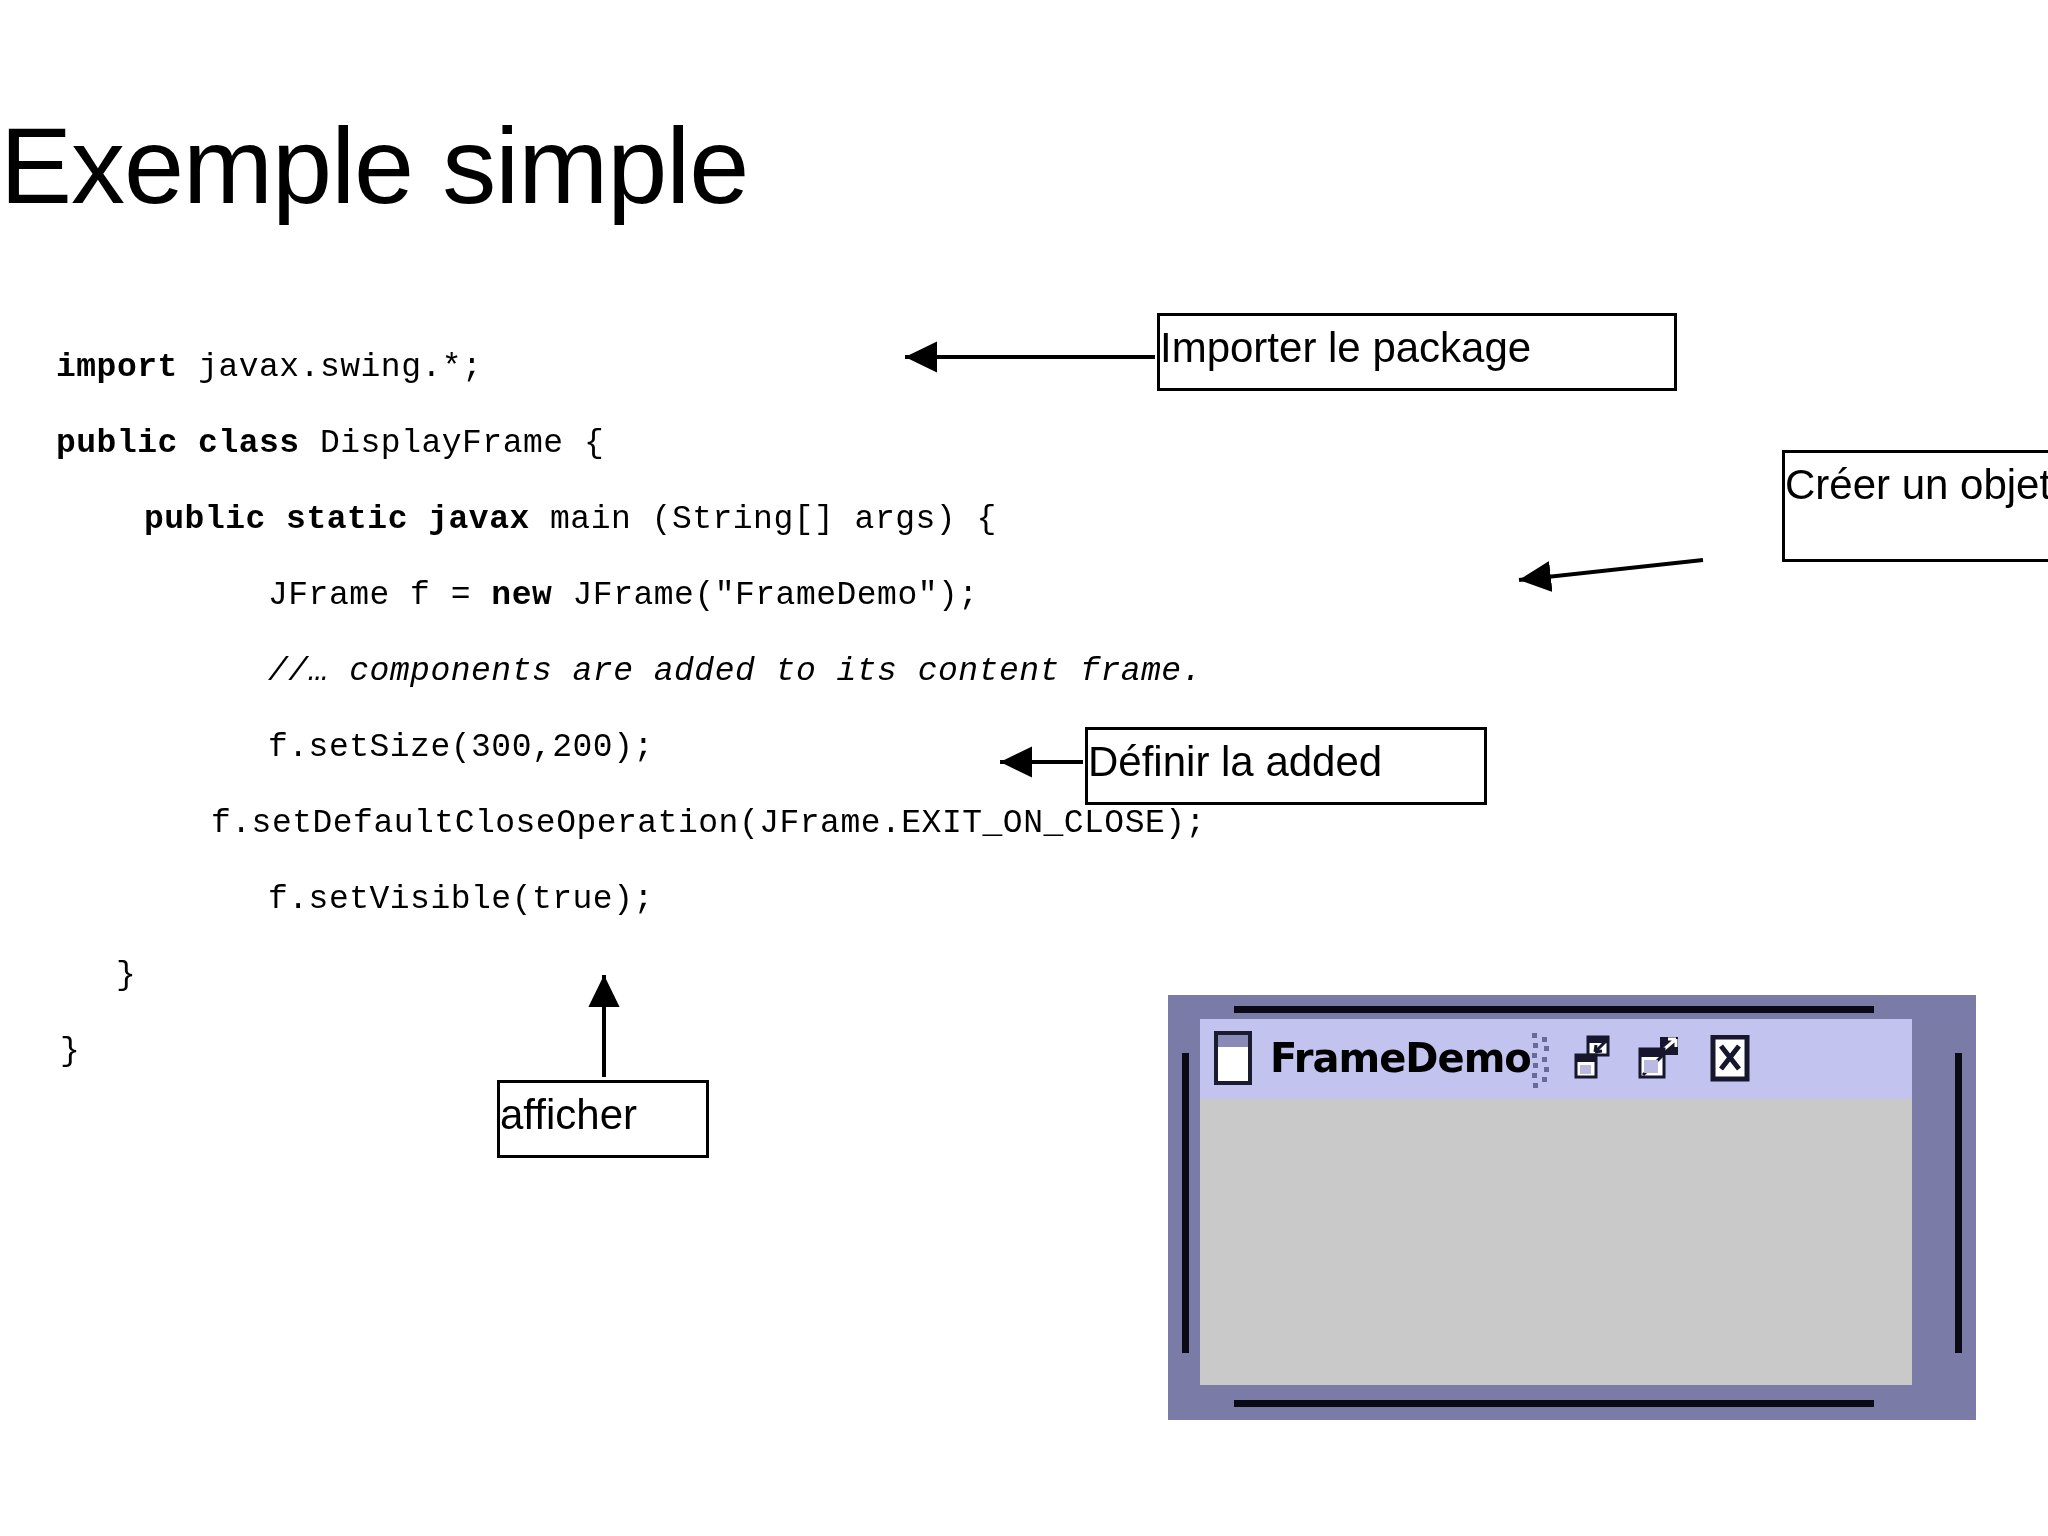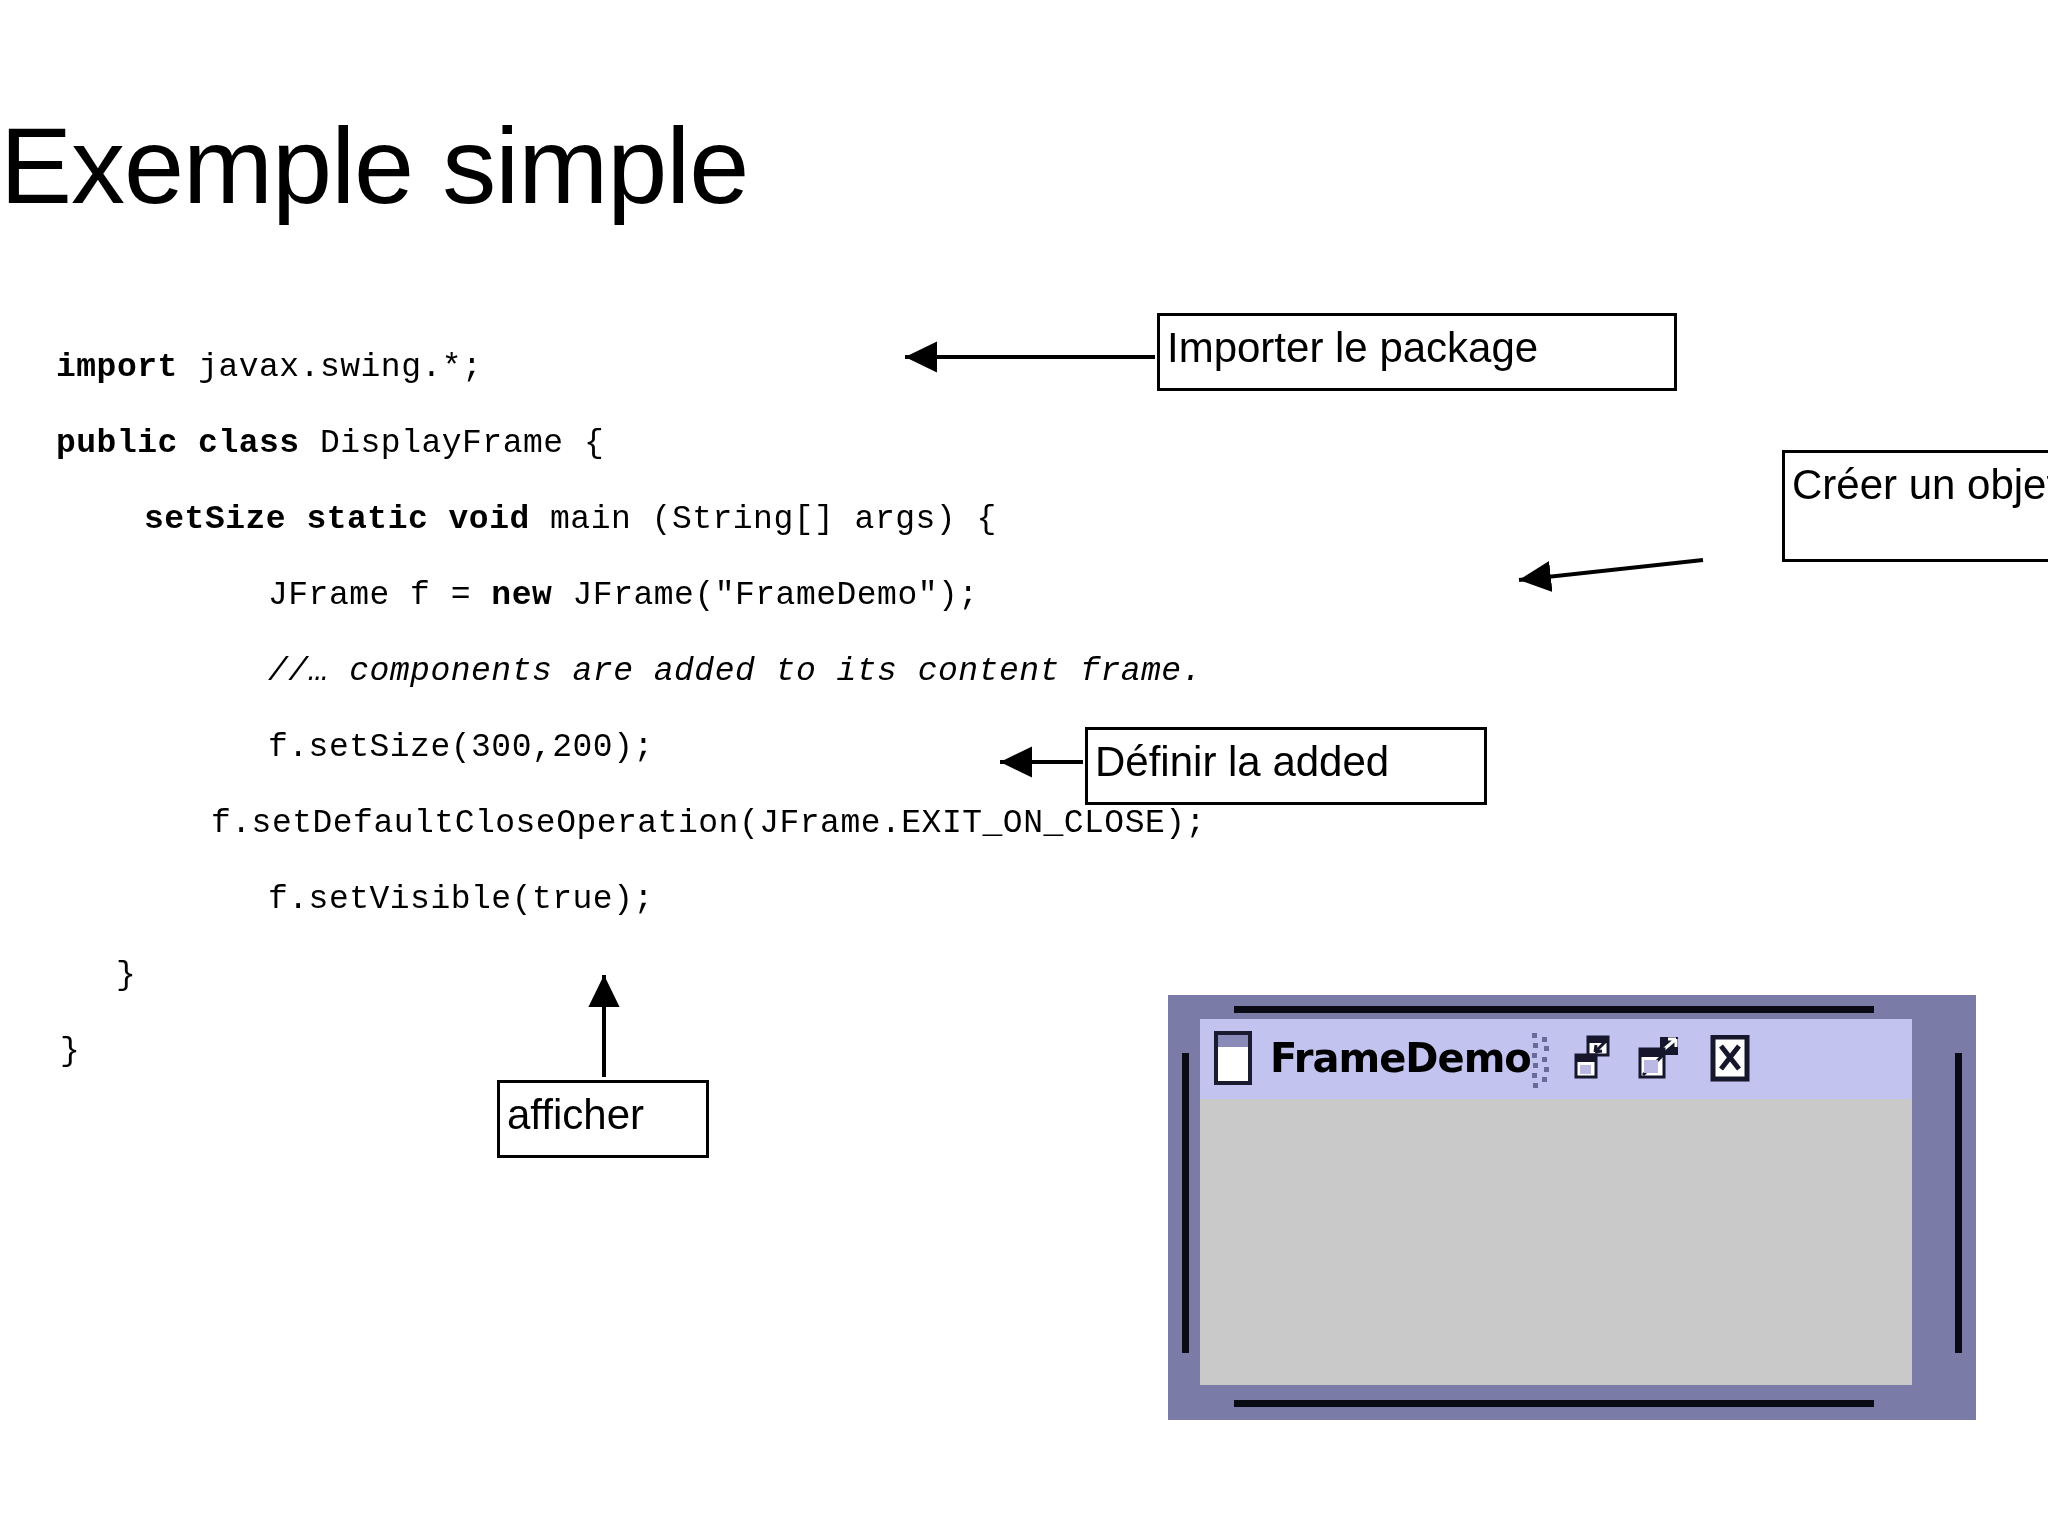--- a/index.html
+++ b/index.html
@@ -59,21 +59,21 @@
 
   
   .callout {
     position: absolute;
     box-sizing: border-box;
     border: 3px solid #000000;
     background: #ffffff;
     font-family: "Liberation Sans", sans-serif;
     font-size: 42px;
     color: #000000;
-    padding: 6px 7px;
+    padding: 6px 0;
     line-height: 1.22;
   }
   #callout-import  { left: 1157px; top: 313px;  width: 520px; height: 78px; }
   #callout-creer   { left: 1782px; top: 450px;  width: 320px; height: 112px; }
   #callout-taille  { left: 1085px; top: 727px;  width: 402px; height: 78px; }
   #callout-afficher{ left: 497px;  top: 1080px; width: 212px; height: 78px; }
 
   
   #arrow-layer {
     position: absolute;
@@ -202,21 +202,21 @@
 <body>
 
 <div id="slide-title">Exemple simple</div>
 
 <div id="code-block">
 
   <div class="code-line"><span class="kw">import</span><span> javax.swing.*;</span></div>
 
   <div class="code-line"><span class="kw">public class</span><span> DisplayFrame {</span></div>
 
-  <div class="code-line ind1"><span class="kw">setSize static void</span><span> main (String[] args) {</span></div>
+  <div class="code-line ind1"><span class="kw">public static javax</span><span> main (String[] args) {</span></div>
 
   <div class="code-line ind2"><span>JFrame f = </span><span class="kw">new</span><span> JFrame("FrameDemo");</span></div>
 
   <div class="code-line ind2 cmt">//… components are added to its content frame.</div>
 
   <div class="code-line ind2">f.setSize(300,200);</div>
 
   <div class="code-line ind2b">f.setDefaultCloseOperation(JFrame.EXIT_ON_CLOSE);</div>
 
   <div class="code-line ind2">f.setVisible(true);</div>

